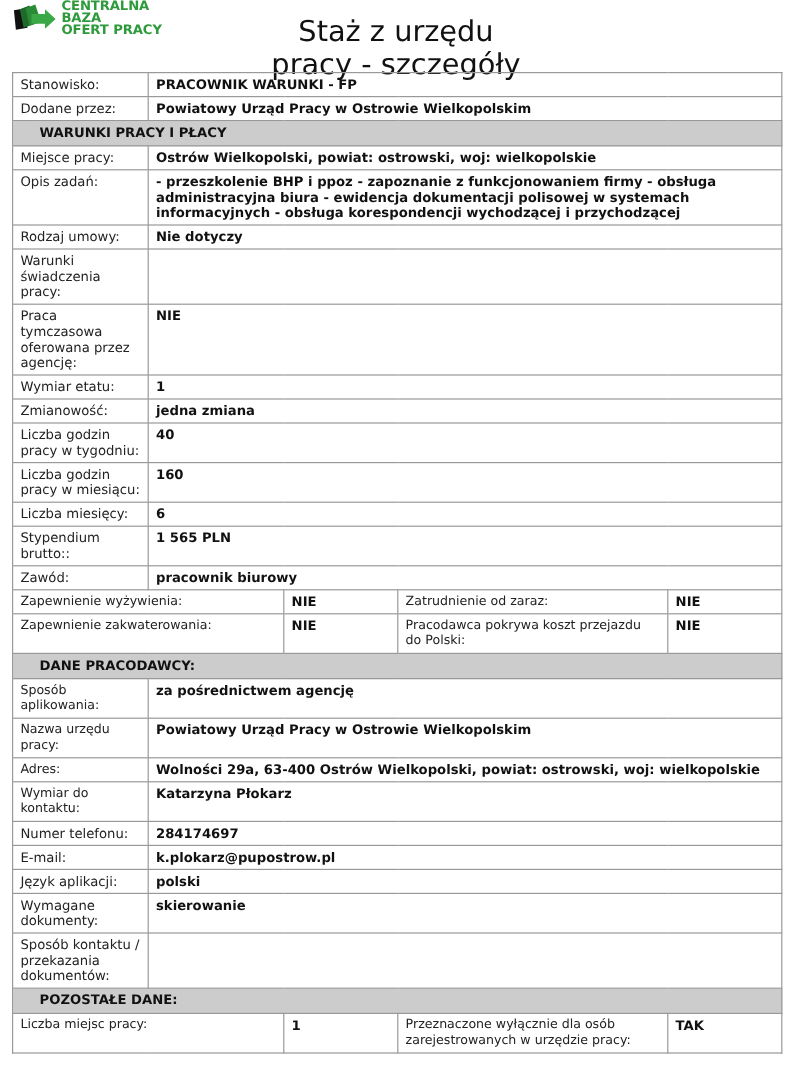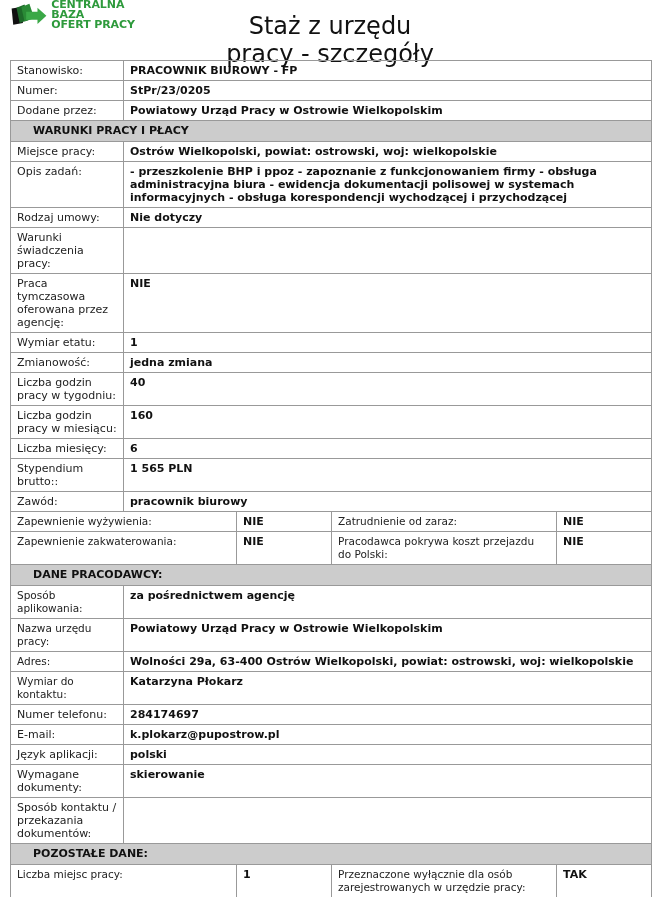--- a/index.html
+++ b/index.html
@@ -46,25 +46,21 @@
   <colgroup>
     <col style="width:112px">
       <col style="width:113px">
       <col style="width:95px">
       <col style="width:225px">
       <col>
   </colgroup>
   <tbody>
       <tr>
     <td class="lbl">Stanowisko:</td>
-    <td class="val" colspan="4">PRACOWNIK BIUROWY - FP</td>
-  </tr>
-  <tr>
-    <td class="lbl">Numer:</td>
-    <td class="val" colspan="4">StPr/23/0205</td>
+    <td class="val" colspan="4">PRACOWNIK WARUNKI - FP</td>
   </tr>
   <tr>
     <td class="lbl">Dodane przez:</td>
     <td class="val" colspan="4">Powiatowy Urząd Pracy w Ostrowie Wielkopolskim</td>
   </tr>
 
   <tr class="section">
     <td colspan="5">WARUNKI PRACY I PŁACY</td>
   </tr>
   <tr>

